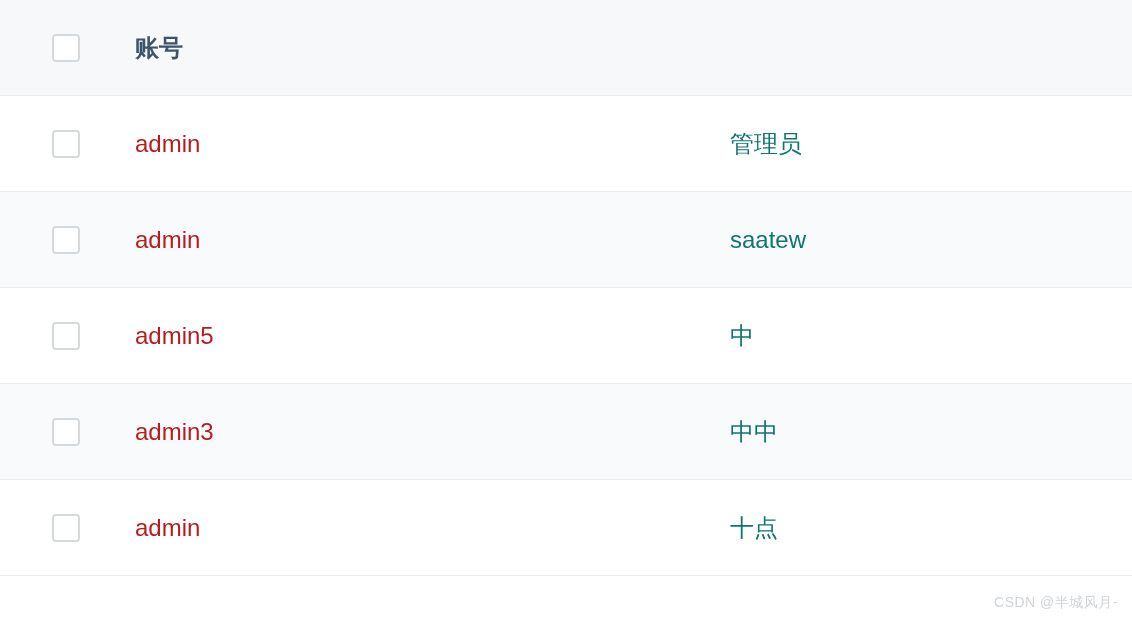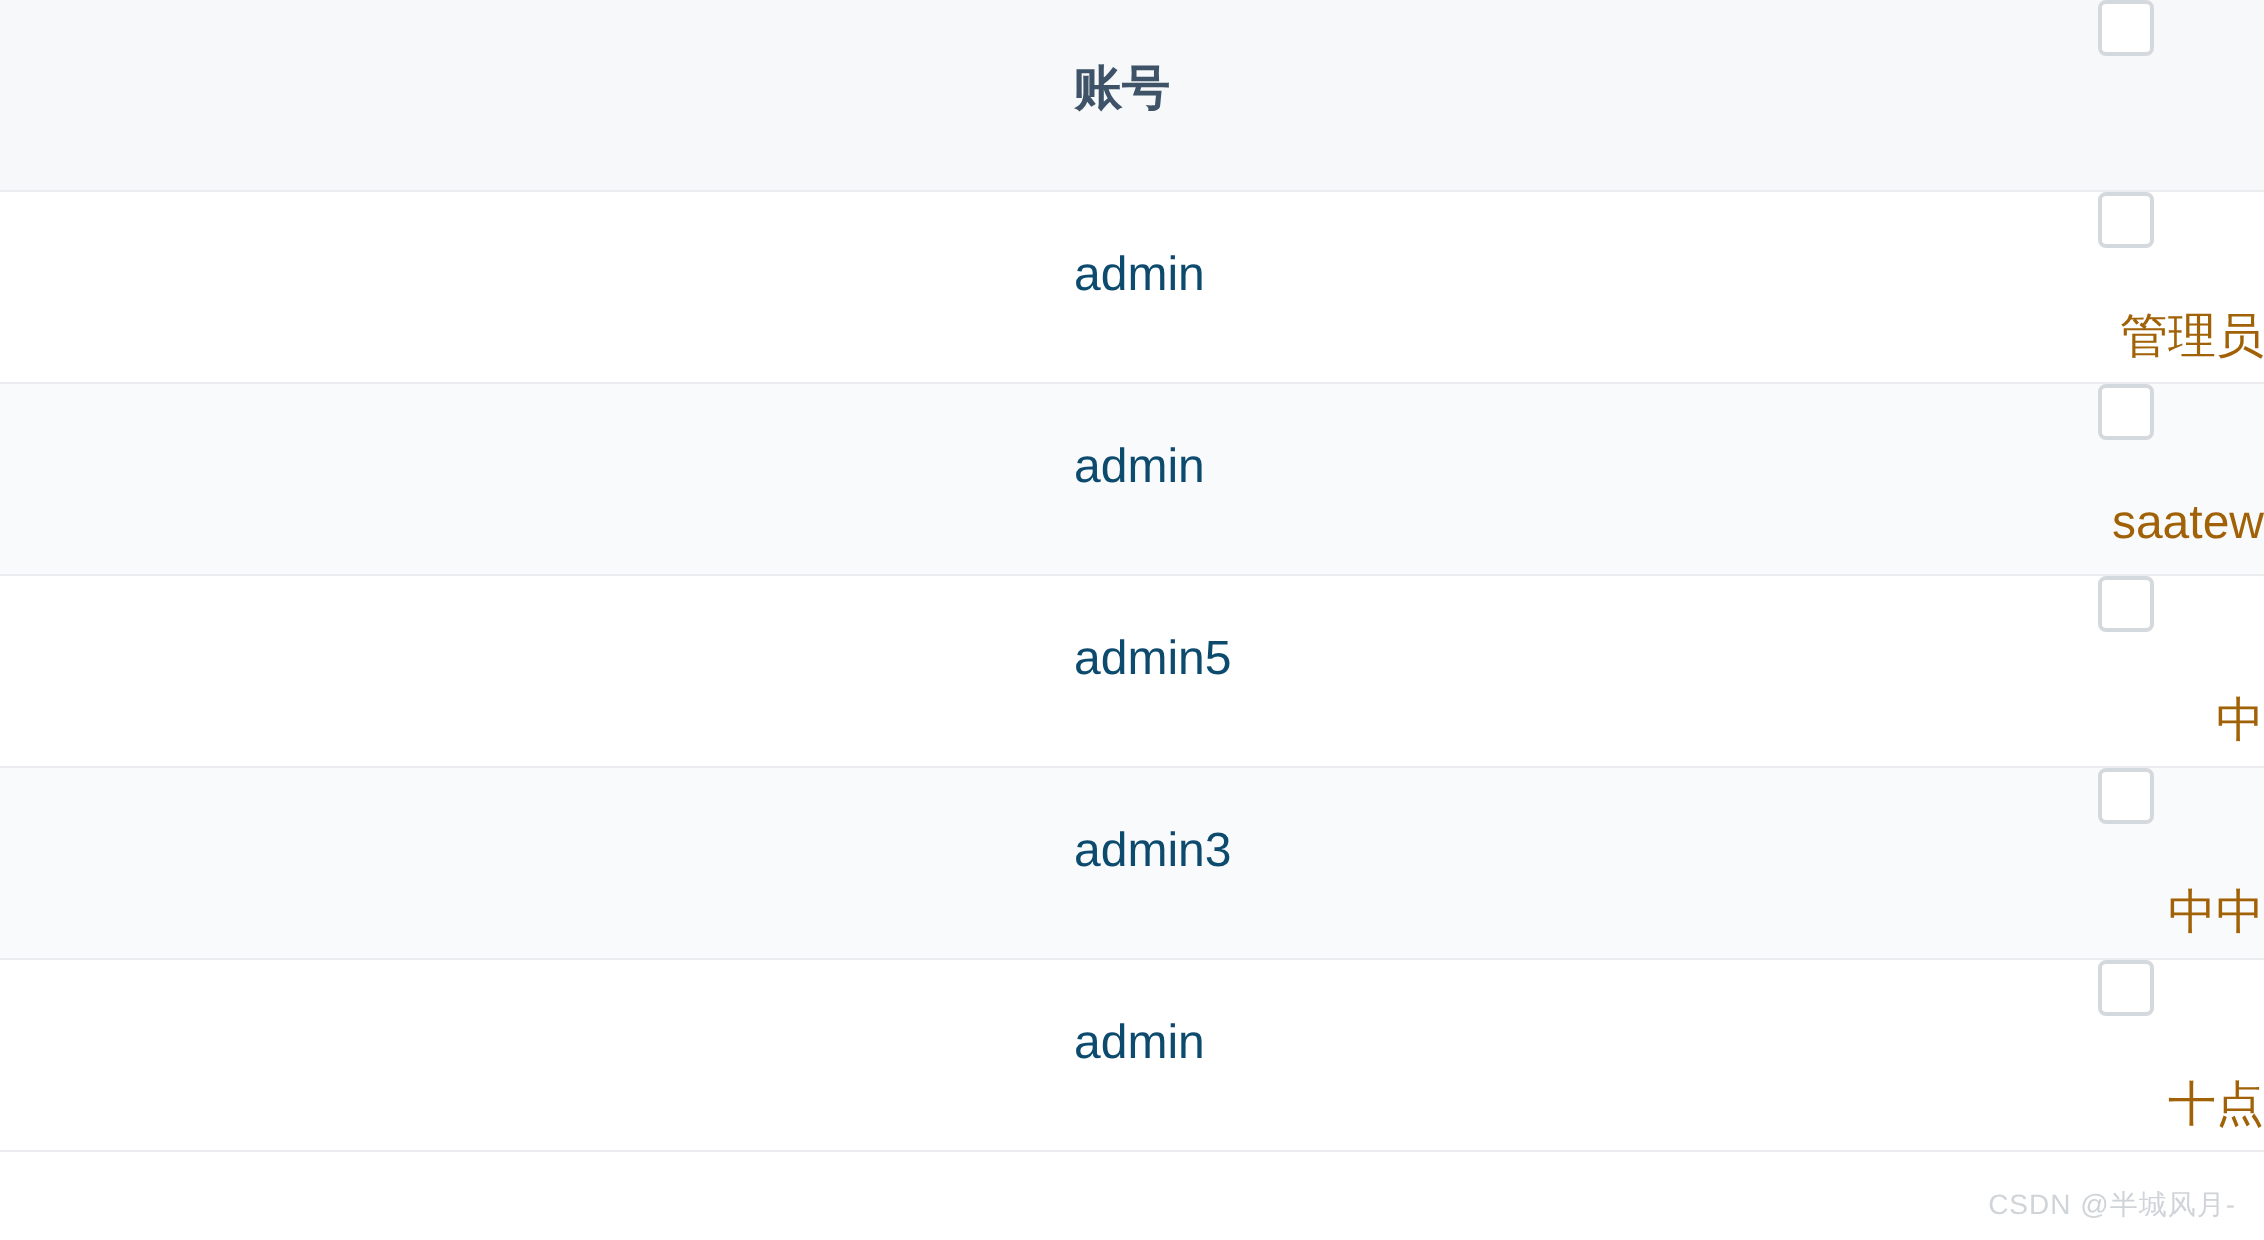--- a/index.html
+++ b/index.html
@@ -12,46 +12,45 @@
       background: #ffffff;
       width: 1132px;
       height: 620px;
       position: relative;
     }
     .table {
       width: 100%;
     }
     .row {
       display: flex;
-      align-items: flex-end;
+      align-items: center;
       height: 96px;
       border-bottom: 1px solid #eaecef;
-      flex-direction: column;
     }
     .row.header {
       background: #f6f8fa;
       height: 96px;
     }
     .row.alt {
       background: #f9fafb;
     }
     .col-checkbox {
       width: 135px;
       display: flex;
       justify-content: flex-start;
       padding-left: 52px;
     }
     .col-account {
       width: 595px;
-      color: #0c4a6e;
+      color: #b91c1c;
       font-size: 24px;
     }
     .col-username {
       flex: 1;
-      color: #a16207;
+      color: #0f766e;
       font-size: 24px;
     }
     .row.header .col-account,
     .row.header .col-username {
       font-weight: 700;
       color: #3e5368;
     }
     .checkbox {
       width: 28px;
       height: 28px;

